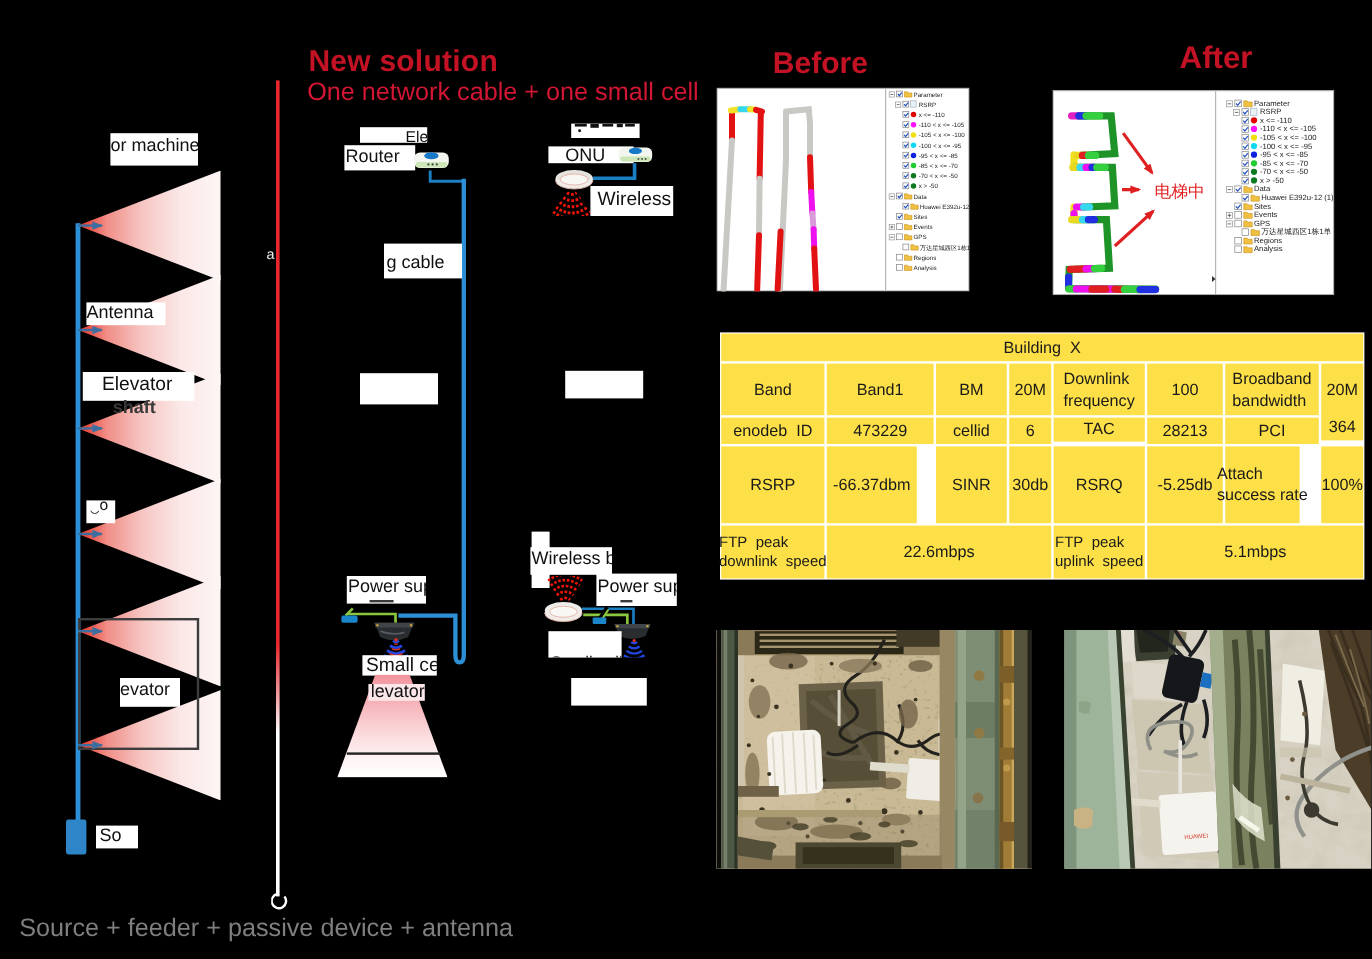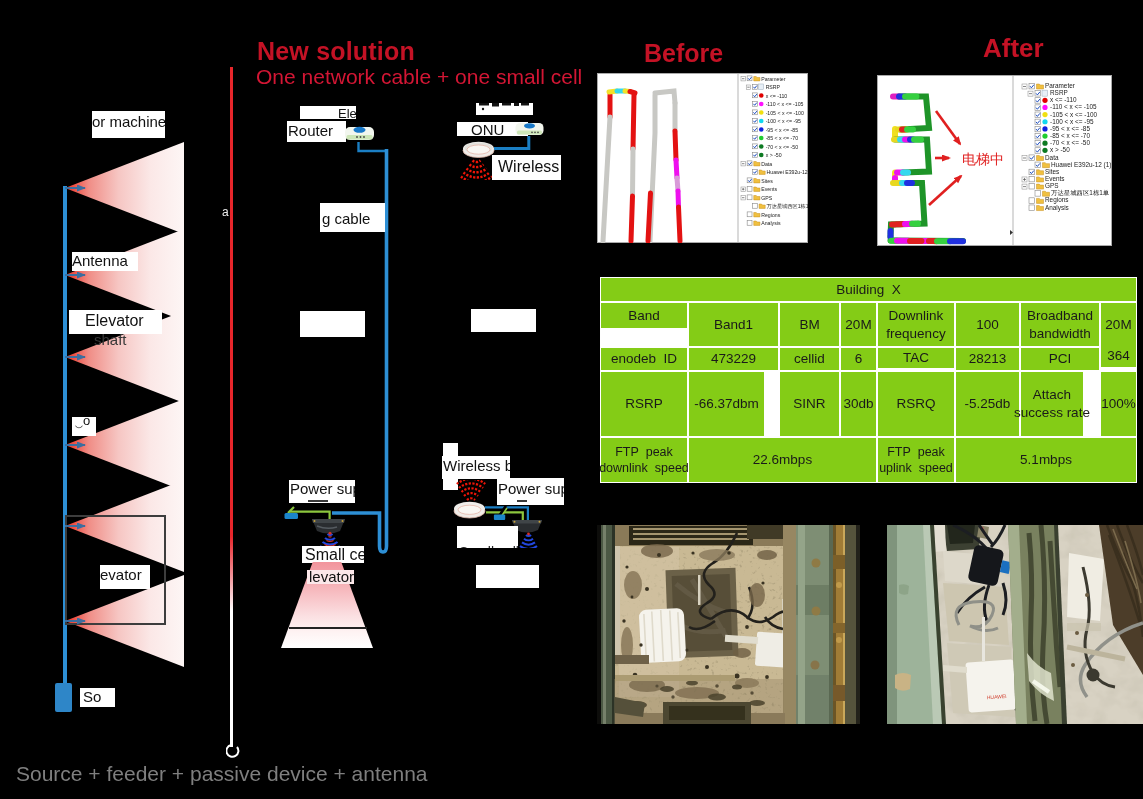--- a/index.html
+++ b/index.html
@@ -39,21 +39,21 @@
   <line x1="65" y1="357" x2="85" y2="357" marker-end="url(#ah)"></line>
   <line x1="65" y1="445" x2="85" y2="445" marker-end="url(#ah)"></line>
   <line x1="65" y1="526" x2="85" y2="526" marker-end="url(#ah)"></line>
   <line x1="65" y1="621" x2="85" y2="621" marker-end="url(#ah)"></line>
  </g>
 </svg>
 
 <div class="lbl" style="left:92px;top:111px;width:73px;height:24px;font-size:15px;padding-top:3px;">or machine</div>
 <div class="lbl" style="left:72px;top:252px;width:66px;height:18px;font-size:15px;padding-top:1px;">Antenna</div>
 <div class="lbl" style="left:69px;top:310px;width:77px;height:22px;font-size:16px;padding:2px 0 0 16px;">Elevator</div>
-<div class="abs" style="left:94px;top:331px;color:#383838;font-size:15px;">shaft</div>
+<div class="abs" style="left:94px;top:331px;color:#383838;font-size:15px;font-weight:bold;">shaft</div>
 <div class="lbl" style="left:72px;top:417px;width:24px;height:19px;font-size:13px;">
       <span style="position:absolute;left:3px;top:-3px;">‿o</span>
     </div>
 <div class="lbl" style="left:100px;top:565px;width:50px;height:22px;font-size:15px;padding-top:2px;">evator</div>
 
 <div class="abs" style="left:55px;top:683px;width:17px;height:29px;background:#2e86c8;border-radius:2px;"></div>
 <div class="lbl" style="left:80px;top:688px;width:32px;height:18px;font-size:15px;padding:1px 0 0 3px;">So</div>
 
 <div class="abs" style="left:230px;top:67px;width:2.5px;height:680px;
  background:linear-gradient(180deg,#e8262b 0%,#e8262b 69%,#f2959b 75%,#ffffff 80%,#ffffff 100%);"></div>
@@ -468,26 +468,26 @@
           <text x="168.0" y="127.40000000000003">Regions</text>
           <rect x="152.0" y="129.95000000000005" width="5.5" height="5.5" fill="#fff" stroke="#888" stroke-width="0.6"></rect>
           <path d="M159.5,130.55000000000004 h2.8000000000000003 l1,1 h3.2 v4.0 h-7.0 z" fill="#f0c040" stroke="#c89020" stroke-width="0.5"></path>
           <text x="168.0" y="134.55000000000004">Analysis</text>
         </g>
 </svg>
 </div>
 
 <div id="tablewrap" class="abs" style="left:600px;top:277px;width:537px;height:206px;background:#fff;">
 <style>
-.tc{position:absolute;background:#84cc16;color:#1a1a1a;font-size:13.5px;line-height:1.3;white-space:nowrap;
- display:flex;align-items:center;justify-content:center;text-align:center;}
+.tc{position:absolute;background:#fde047;color:#1a1a1a;font-size:13.5px;line-height:1.3;white-space:nowrap;
+ display:flex;align-items:center;justify-content:center;}
 </style>
 
 <div class="tc" style="left:1px;top:1px;width:535px;height:23px;">Building&nbsp; X</div>
-<div class="tc" style="left:1px;top:26px;width:86px;height:25px;">Band</div>
+<div class="tc" style="left:1px;top:26px;width:86px;height:43px;">Band</div>
 <div class="tc" style="left:89px;top:26px;width:89px;height:43px;">Band1</div>
 <div class="tc" style="left:180px;top:26px;width:59px;height:43px;">BM</div>
 <div class="tc" style="left:241px;top:26px;width:35px;height:43px;">20M</div>
 <div class="tc" style="left:278px;top:26px;width:76px;height:43px;">Downlink<br>frequency</div>
 <div class="tc" style="left:356px;top:26px;width:63px;height:43px;">100</div>
 <div class="tc" style="left:421px;top:26px;width:78px;height:43px;">Broadband<br>bandwidth</div>
 <div class="tc" style="left:501px;top:26px;width:35px;height:43px;">20M</div>
 <div class="tc" style="left:1px;top:71px;width:86px;height:22px;">enodeb&nbsp; ID</div>
 <div class="tc" style="left:89px;top:71px;width:89px;height:22px;">473229</div>
 <div class="tc" style="left:180px;top:71px;width:59px;height:22px;">cellid</div>

